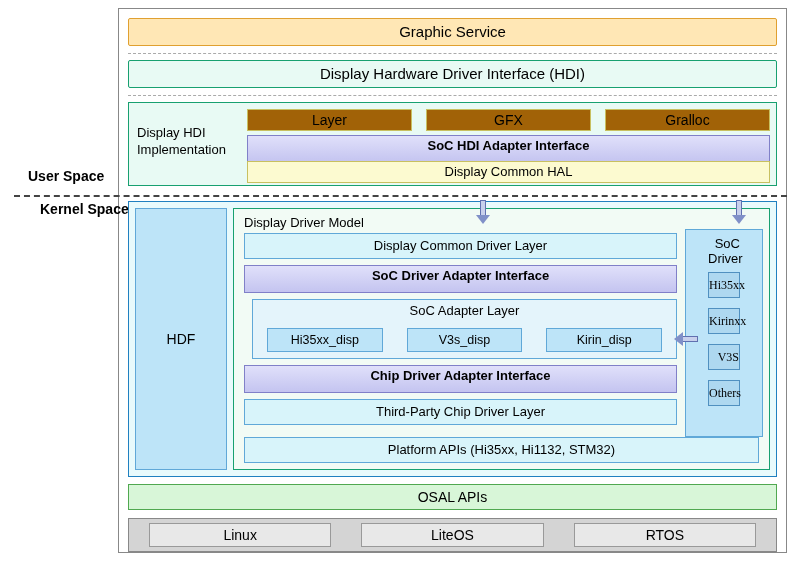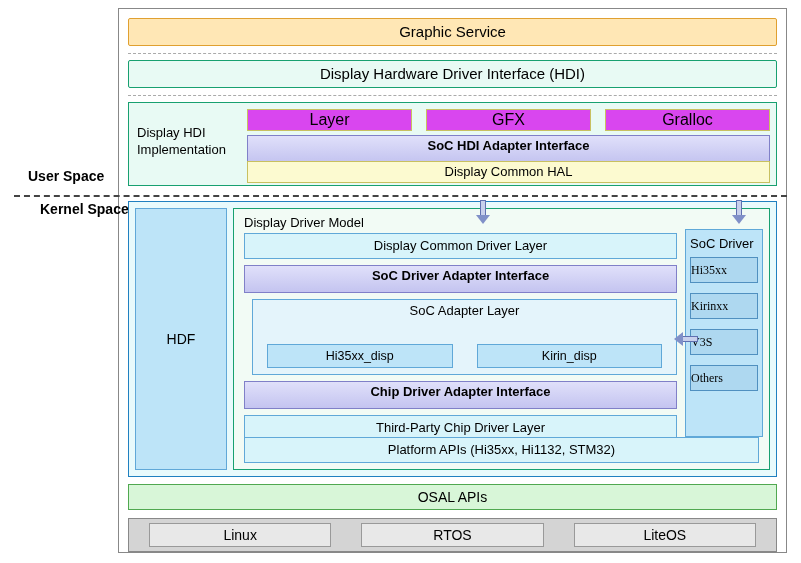--- a/index.html
+++ b/index.html
@@ -87,23 +87,23 @@
   .hdi-inner {
     position: absolute;
     left: 118px; right: 6px; top: 4px; bottom: 4px;
   }
   .row { position: absolute; left: 0; right: 0; display: flex; gap: 14px; }
   .yellow-pill {
     flex: 1;
     height: 22px;
     line-height: 20px;
     text-align: center;
-    background: #d946ef;
+    background: #a16207;
     border: 1px solid #c8c060;
-    font-size: 16px;
+    font-size: 14px;
   }
   .purple-bar {
     height: 28px; line-height: 20px;
     text-align: center;
     background: linear-gradient(#e0e0fa,#c4c4f0);
     border: 1px solid #8080c8;
     font-weight: bold;
     font-size: 13px;
   }
   .yellow-bar {
@@ -139,22 +139,22 @@
   .model-title {
     position: absolute; left: 10px; top: 6px;
     font-size: 13px;
   }
   .soc-driver {
     position: absolute;
     right: 6px; top: 20px;
     width: 78px; height: 208px;
     background: #bde4f8;
     border: 1px solid #60a8d8;
-    text-align: left;
-    padding: 4px 4px;
+    text-align: right;
+    padding: 4px 22px;
   }
   .soc-driver .title { margin: 2px 0 6px; font-size: 13px; }
   .soc-chip {
     height: 26px; line-height: 24px;
     margin-bottom: 10px;
     background: #aed8f0;
     border: 1px solid #5090c0;
     font-size: 12px;
     font-family: Liberation Serif, serif;
   }
@@ -164,21 +164,21 @@
     top: 24px; bottom: 6px;
   }
   .cyan-bar {
     height: 26px; line-height: 24px;
     text-align: center;
     background: #d8f4fa;
     border: 1px solid #60a8d8;
     font-size: 13px;
   }
   .soc-adapter-layer {
-    height: 76px;
+    height: 60px;
     border: 1px solid #60a8d8;
     background: #e4f4fb;
     position: relative;
     margin-left: 8px;
   }
   .soc-adapter-layer .lbl {
     text-align: center; padding-top: 3px; font-size: 13px;
   }
   .soc-adapter-layer .chips {
     position: absolute;
@@ -294,37 +294,38 @@
       <div class="soc-chip">Others</div>
     </div>
 
     <div class="inner-col">
       <div class="cyan-bar" style="margin-bottom:6px">Display Common Driver Layer</div>
       <div class="purple-bar" style="margin-bottom:6px">SoC Driver Adapter Interface</div>
       <div class="soc-adapter-layer" style="margin-bottom:6px">
         <div class="lbl">SoC Adapter Layer</div>
         <div class="chips">
           <div class="chip">Hi35xx_disp</div>
+          <div class="chip">V3s_disp</div>
           <div class="chip">Kirin_disp</div>
         </div>
       </div>
       <div class="purple-bar" style="margin-bottom:6px">Chip Driver Adapter Interface</div>
       <div class="cyan-bar">Third-Party Chip Driver Layer</div>
     </div>
 
     <div class="cyan-bar" style="position:absolute;left:10px;right:10px;bottom:6px">Platform APIs (Hi35xx, Hi1132, STM32)</div>
   </div>
 </div>
 
 <div class="osal">OSAL APIs</div>
 
 <div class="os-row">
   <div class="os">Linux</div>
+  <div class="os">LiteOS</div>
   <div class="os">RTOS</div>
-  <div class="os">LiteOS</div>
 </div>
 
 <div class="arrow-v" style="left:476px; top:200px">
     <div class="shaft"></div>
     <div class="head"></div>
   </div>
 <div class="arrow-v" style="left:732px; top:200px">
     <div class="shaft"></div>
     <div class="head"></div>
   </div>

